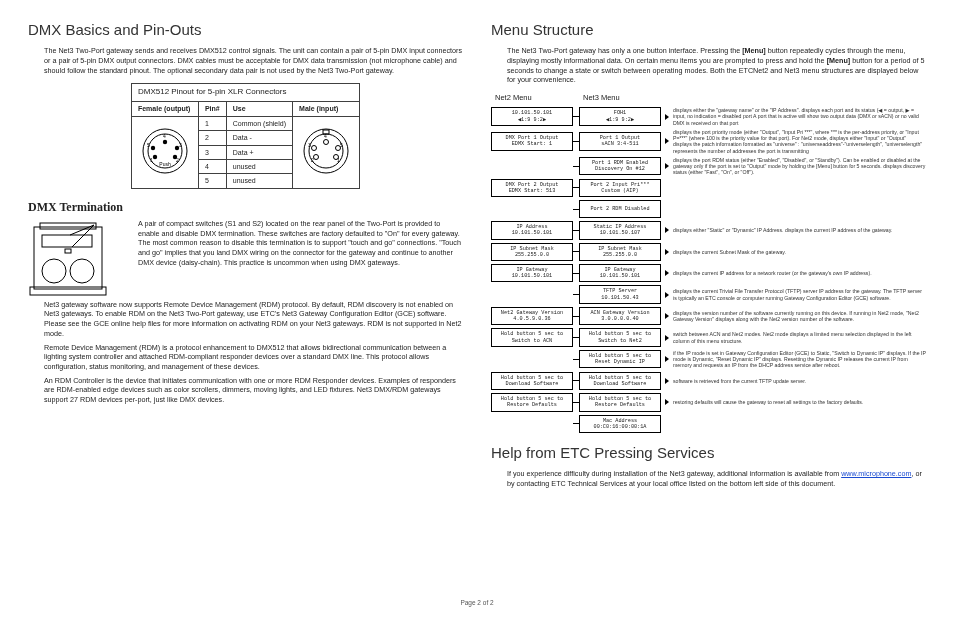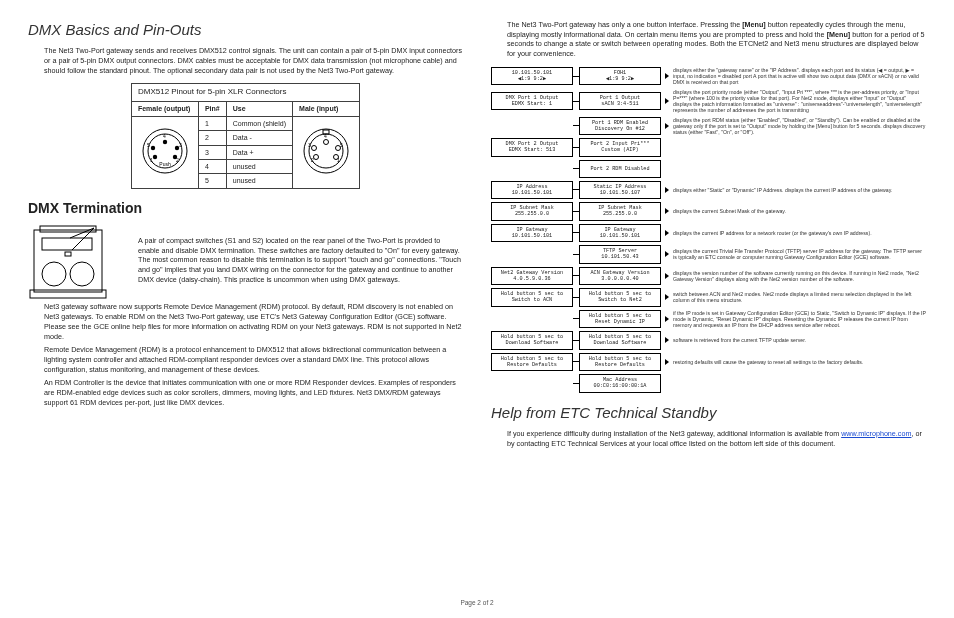--- a/index.html
+++ b/index.html
@@ -14,26 +14,26 @@
     height: 618px;
     background: #fff;
   }
   .page { display: flex; gap: 28px; }
   .col { flex: 1 1 50%; }
   h1 {
     font-size: 15px;
     font-weight: 400;
     margin: 0 0 6px 0;
     color: #333;
-    font-style: italic;
   }
   h2.sub {
-    font-size: 14px;
+    font-size: 12px;
     font-weight: bold;
     margin: 8px 0 4px 0;
+    font-family: Liberation Serif, serif;
   }
   p { margin: 0 0 4px 16px; }
 
   
   .pinout-wrap {
     display: flex;
     justify-content: center;
     margin: 8px 0 10px;
   }
   table.pinout {
@@ -46,21 +46,21 @@
     text-align: left;
     white-space: nowrap;
   }
   table.pinout .title td {
     font-size: 8px;
     padding: 3px 6px;
   }
   .xlr-cell { width: 58px; height: 58px; vertical-align: middle; }
 
   
-  .term-row { display: flex; gap: 14px; align-items: center; }
+  .term-row { display: flex; gap: 14px; align-items: flex-start; }
   .gateway-svg { flex: 0 0 80px; }
   .term-text { flex: 1; }
 
   
   .menu-diag { margin-top: 8px; }
   .menu-head {
     display: flex;
     font-size: 7.5px;
     margin-bottom: 4px;
   }
@@ -210,29 +210,34 @@
           <line x1="44" y1="28" x2="66" y2="6" stroke="#000"></line>
         </svg>
       </div>
       <div class="term-text">
         <p>A  pair of compact switches (S1 and S2) located on the rear panel of the Two-Port is provided to enable and disable DMX termination. These switches are factory defaulted to "On" for every gateway. The most common reason to disable this termination is to support "touch and go" connections. "Touch and go" implies that you land DMX wiring on the connector for the gateway and continue to another DMX device (daisy-chain). This practice is uncommon when using DMX gateways.</p>
       </div>
     </div>
 
     <p>Net3 gateway software now supports Remote Device Management (RDM) protocol. By default, RDM discovery is not enabled on Net3 gateways. To enable RDM on the Net3 Two-Port gateway, use ETC's Net3 Gateway Configuration Editor (GCE) software. Please see the GCE online help files for more information on activating RDM on your Net3 gateways. RDM is not supported in Net2 mode.</p>
     <p>Remote Device Management (RDM) is a protocol enhancement to DMX512 that allows bidirectional communication between a lighting system controller and attached RDM-compliant responder devices over a standard DMX line. This protocol allows configuration, status monitoring, and management of these devices.</p>
-    <p>An RDM Controller is the device that initiates communication with one or more RDM Responder devices. Examples of responders are RDM-enabled edge devices such as color scrollers, dimmers, moving lights, and LED fixtures. Net3 DMX/RDM gateways support 61 RDM devices per-port, just like DMX devices.</p>
+    <p>An RDM Controller is the device that initiates communication with one or more RDM Responder devices. Examples of responders are RDM-enabled edge devices such as color scrollers, dimmers, moving lights, and LED fixtures. Net3 DMX/RDM gateways support 27 RDM devices per-port, just like DMX devices.</p>
   </div>
 
   <div class="col">
+    <h1>Menu Structure</h1>
     <p>
       <span>The Net3 Two-Port gateway has only a one button interface. Pressing the </span><b>[Menu]</b><span> button repeatedly cycles through the menu, displaying mostly informational data. On certain menu items you are prompted to press and hold the </span><b>[Menu]</b><span> button for a period of 5 seconds to change a state or switch between operating modes. Both the ETCNet2 and Net3 menu structures are displayed below for your convenience.</span>
     </p>
 
     <div class="menu-diag">
+      <div class="menu-head">
+        <span>Net2 Menu</span>
+        <span>Net3 Menu</span>
+      </div>
       <div id="menu-rows">
           <div class="menu-row">
             <div class="menu-box">
               <div>10.101.50.101</div>
               <div>◀1:9   9:2▶</div>
             </div>
             <div class="conn"></div>
             <div class="menu-box">
               <div>FOH1</div>
               <div>◀1:9   9:2▶</div>
@@ -396,20 +401,20 @@
             <div class="menu-box spacer"></div>
             <div class="conn"></div>
             <div class="menu-box">
               <div>Mac Address</div>
               <div>00:C0:16:00:00:1A</div>
             </div>
           </div>
         </div>
     </div>
 
-    <h1 style="margin-top:10px">Help from ETC Technical Standby</h1>
+    <h1 style="margin-top:10px">Help from ETC Pressing Services</h1>
     <p>
       <span>If you experience difficulty during installation of the Net3 gateway, additional information is available from </span><span class="help-link">www.microphone.com</span><span>, or by contacting ETC Technical Services at your local office listed on the bottom left side of this document.</span>
     </p>
   </div>
 </div>
 
 <div class="footer">Page 2 of 2</div>
 
 </body></html>

